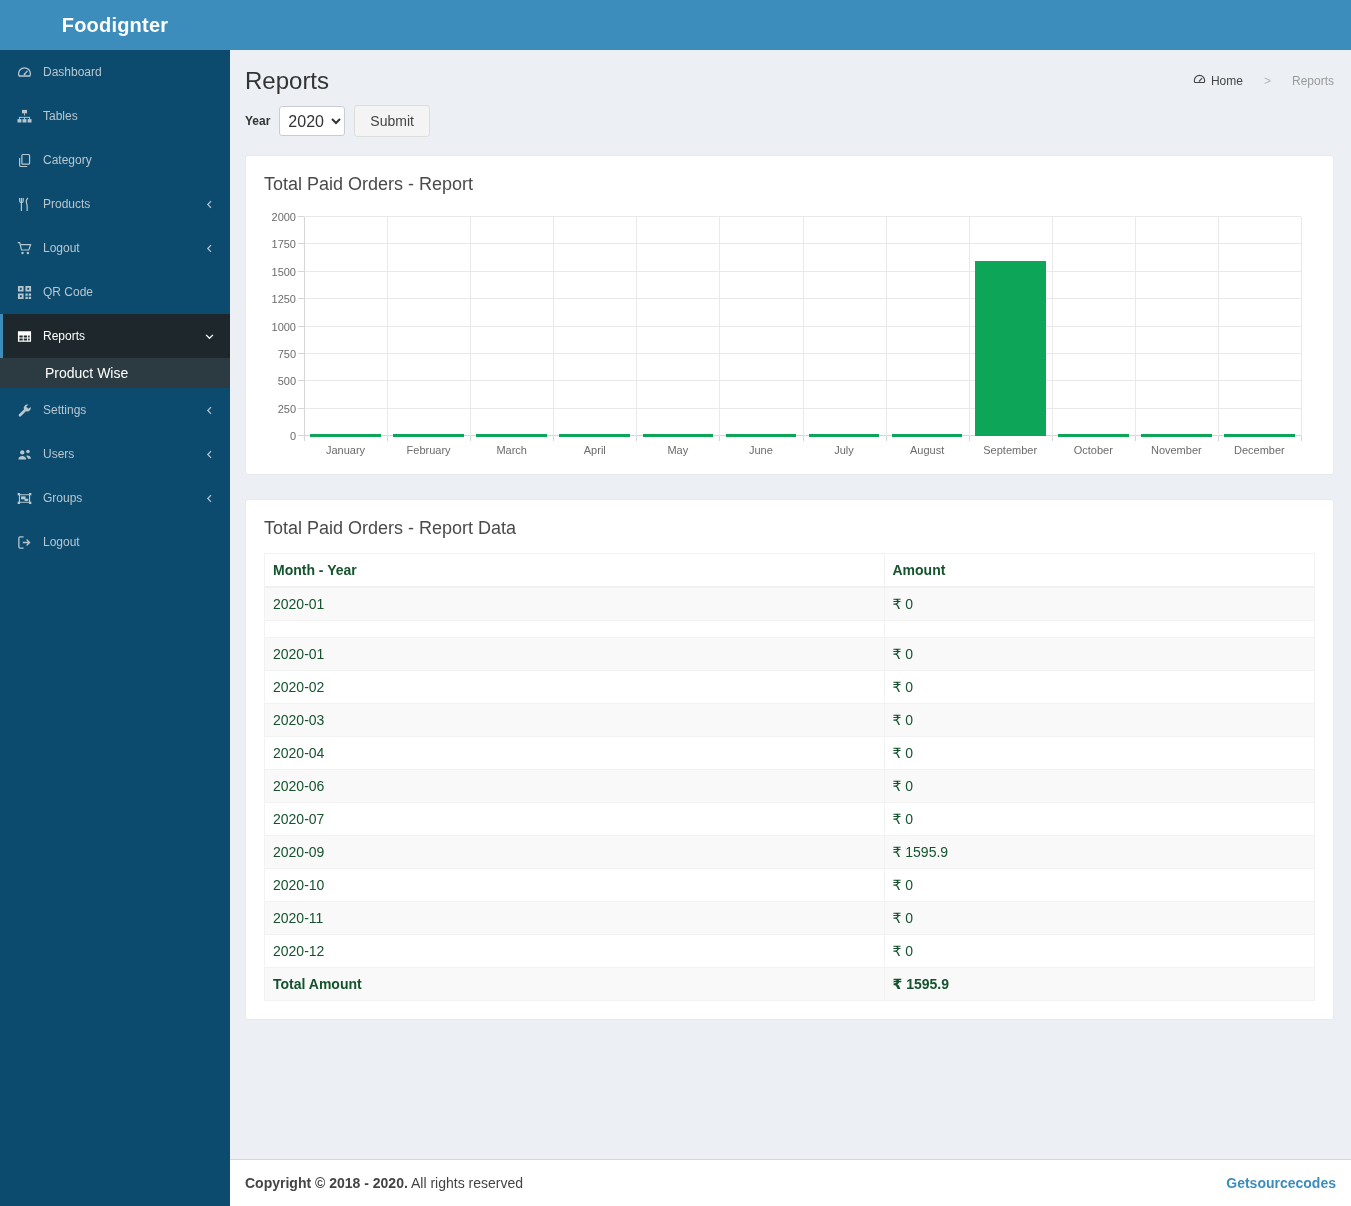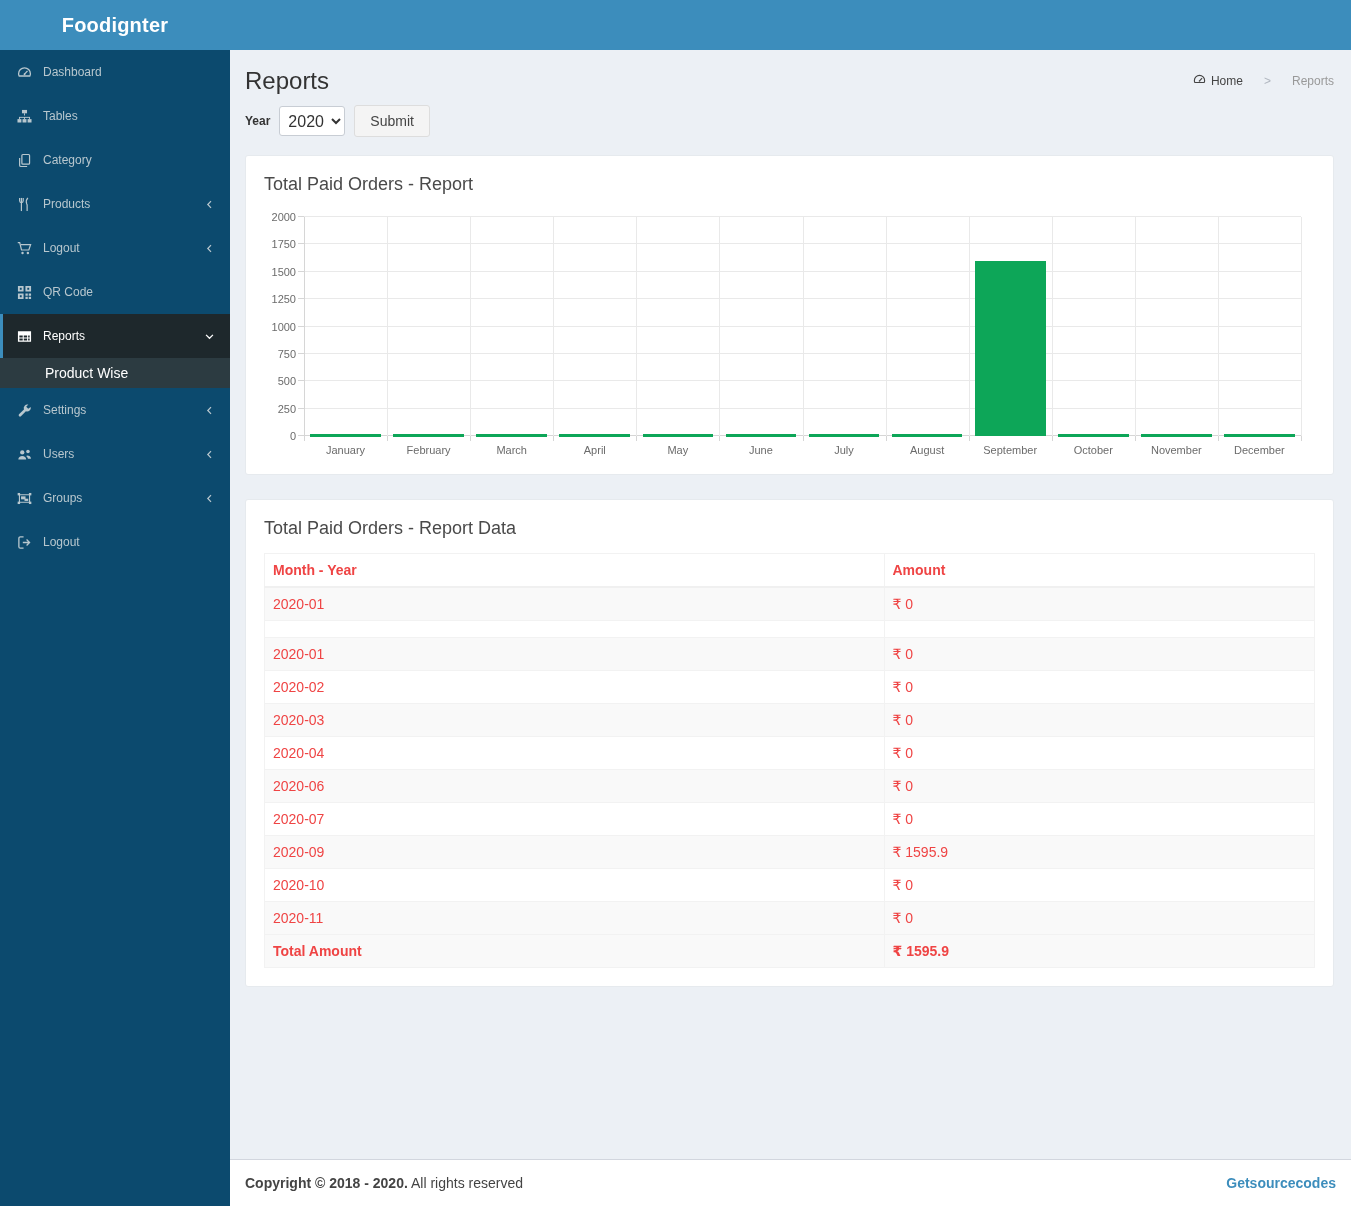--- a/index.html
+++ b/index.html
@@ -83,21 +83,21 @@
     font-size:11px; color:#6b6b6b; transform:translateY(50%); line-height:1;
   }
   .bar { position:absolute; bottom:0; }
   .bar.zero { height:3px; bottom:-1px; }
   .xlabels { display:flex; margin-left:40px; margin-right:14px; padding-top:8px; }
   .xlabels span { flex:1; text-align:center; font-size:11px; color:#6b6b6b; }
 
   
   .report-table { width:100%; border-collapse:collapse; margin-top:14px; font-size:14px; }
   .report-table th, .report-table td {
-    padding:8px; border:1px solid #f2f2f2; text-align:left; vertical-align:middle; color:#ef4444;
+    padding:8px; border:1px solid #f2f2f2; text-align:left; vertical-align:middle; color:#14532d;
   }
   .report-table th { font-weight:bold; border-bottom:2px solid #f0f0f0; }
   .report-table th:first-child, .report-table td:first-child { width:59%; }
   .report-table tbody tr:nth-child(odd) { background:#f9f9f9; }
   .report-table tfoot td { font-weight:bold; background:#f9f9f9; border-top:1px solid #e8e8e8; }
 
   
   .footer {
     background:#fff; border-top:1px solid #d2d6de; padding:15px;
     display:flex; justify-content:space-between; align-items:center; font-size:14px; color:#444;
@@ -429,20 +429,24 @@
                 <td>₹ 1595.9</td>
               </tr>
               <tr>
                 <td>2020-10</td>
                 <td>₹ 0</td>
               </tr>
               <tr>
                 <td>2020-11</td>
                 <td>₹ 0</td>
               </tr>
+              <tr>
+                <td>2020-12</td>
+                <td>₹ 0</td>
+              </tr>
             </tbody>
           <tfoot id="table-foot">
               <tr>
                 <td>Total Amount</td>
                 <td>₹ 1595.9</td>
               </tr>
             </tfoot>
         </table>
       </section>
 

